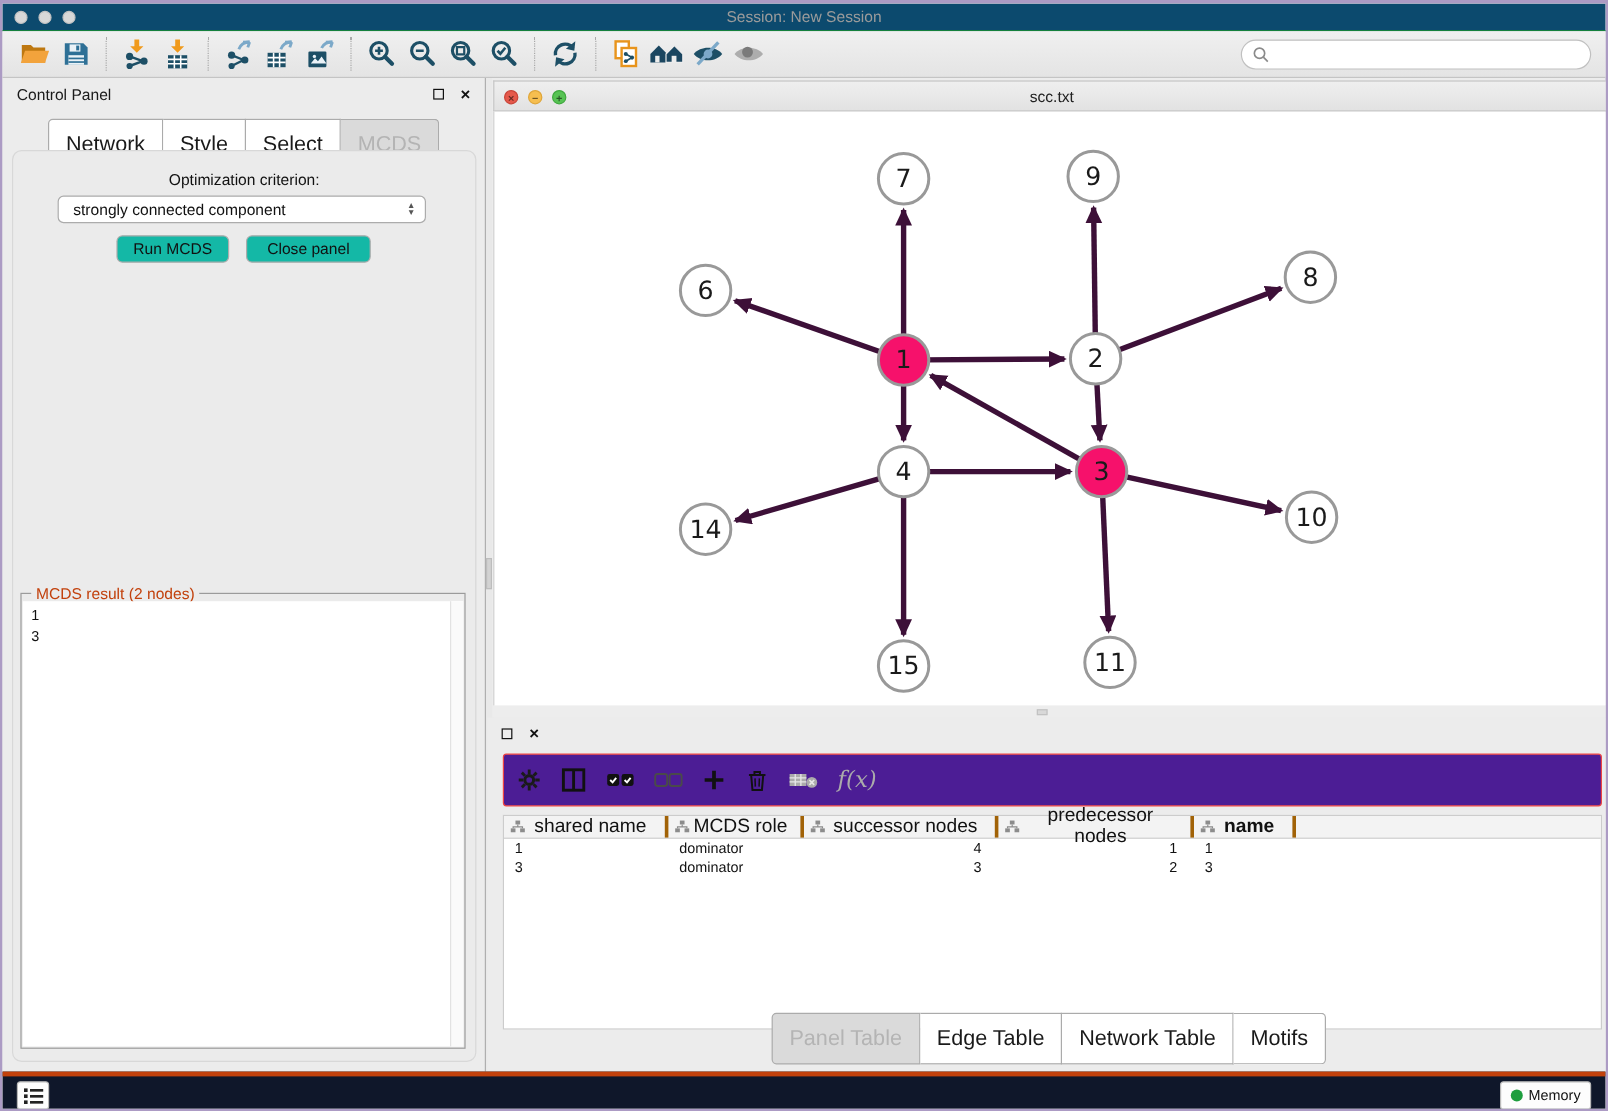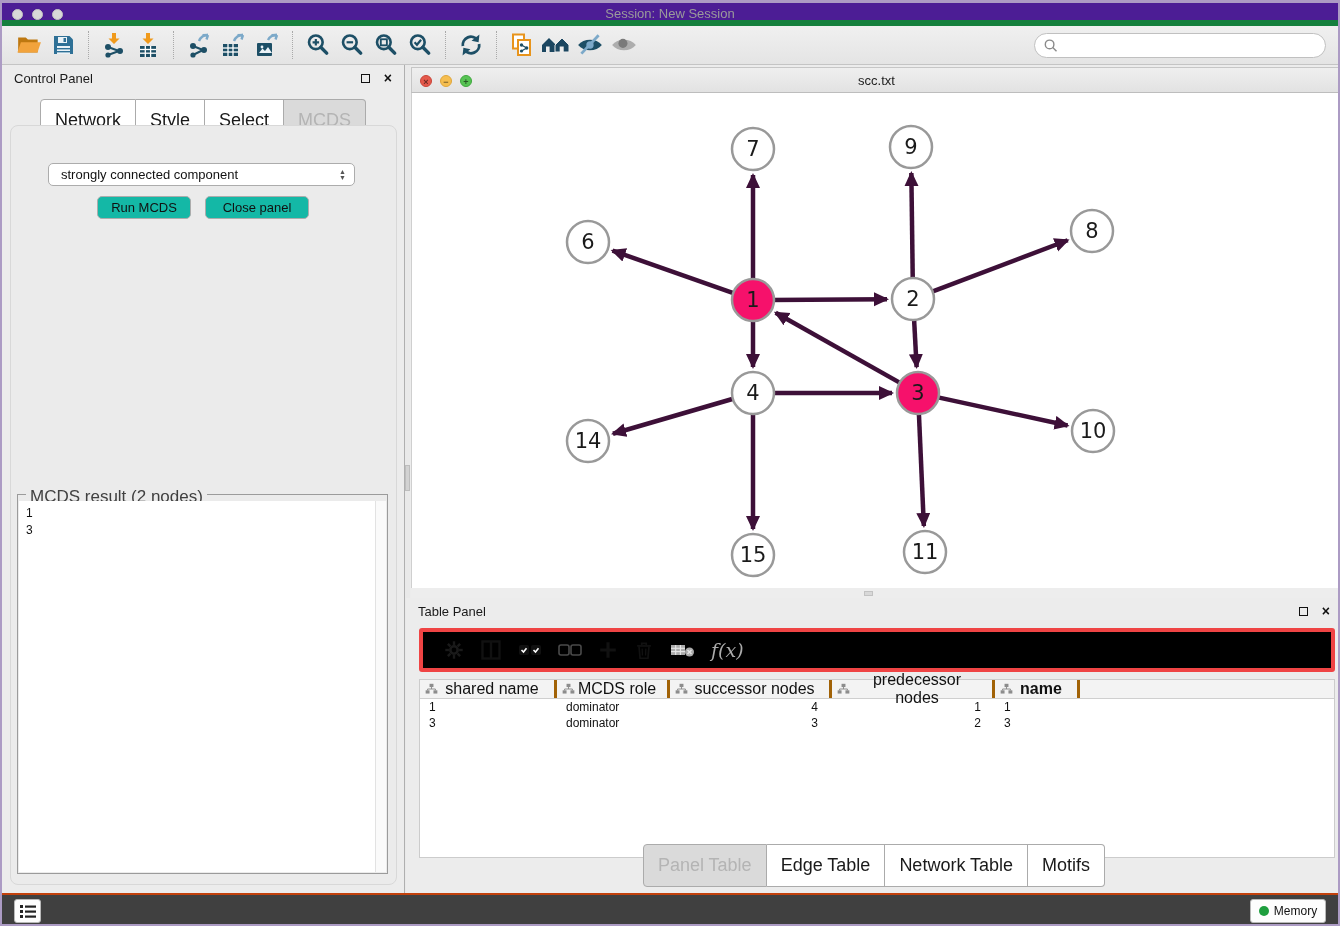--- a/index.html
+++ b/index.html
@@ -2,21 +2,21 @@
 <html><head>
 <meta charset="utf-8">
 <style>
   * { margin:0; padding:0; box-sizing:border-box; }
   html,body { width:1340px; height:926px; }
   body { font-family:"Liberation Sans", sans-serif; background:#ECECEC; position:relative;
          border:2px solid #AC9BC4; border-top:3px solid #AC9BC4; overflow:hidden; }
   .abs { position:absolute; }
 
   
-  #titlebar { left:0; top:0; width:100%; height:23px; background:#4c1d95; border-bottom:6px solid #15803d; }
+  #titlebar { left:0; top:0; width:100%; height:23px; background:#0c4a6e; border-bottom:1px solid #15803d; }
   #titlebar .traffic { position:absolute; top:6px; width:11px; height:11px; border-radius:50%;
                        background:#D8D8D8; border:1px solid #C2C2C2; }
   #win-title { width:100%; text-align:center; line-height:22px; font-size:13px; color:#9B9B9B; }
 
   
   #toolbar { left:0; top:23px; width:100%; height:39px; background:linear-gradient(#F0F0F0,#E4E4E4);
              border-bottom:1px solid #C4C4C4; display:flex; align-items:center; padding-left:10px; }
   .tbtn { width:34px; height:30px; display:flex; align-items:center; justify-content:center; }
   .tsep { width:1px; height:28px; margin:0 8px; border-left:1px dotted #A9A9A9; }
   #search-box { position:absolute; right:12px; top:7px; width:292px; height:25px; background:#fff;
@@ -39,53 +39,53 @@
   #criterion-select { position:absolute; left:37px; top:37px; width:307px; height:23px; background:#fff;
                       border:1px solid #ACACAC; border-radius:5px; font-size:13px; display:flex; align-items:center;
                       padding:0 8px 0 12px; }
   #criterion-select .val { flex:1; color:#111; }
   .stepper { display:flex; flex-direction:column; align-items:center; color:#555; font-size:7px; line-height:6px; }
   .cp-btn { position:absolute; top:70px; height:23px; background:#14b8a6; border:1px solid #ACACAC; border-radius:5px;
             font-size:13px; color:#111; display:flex; align-items:center; justify-content:center; }
   #run-btn { left:86px; width:94px; }
   #closepanel-btn { left:194px; width:104px; }
   #result-fieldset { position:absolute; left:6px; top:368px; width:371px; height:380px; border:1px solid #9B9B9B; }
-  #result-legend { position:absolute; left:8px; top:-8px; background:#EBEBEB; padding:0 4px; font-size:17px; color:#404040; }
+  #result-legend { position:absolute; left:8px; top:-8px; background:#EBEBEB; padding:0 4px; font-size:13px; color:#c2410c; }
   #result-inner { position:absolute; left:1px; top:6px; right:1px; bottom:1px; background:#fff; }
   #result-text { font-size:12px; line-height:17px; padding:4px 0 0 7px; color:#111; white-space:pre; }
   #result-scroll { position:absolute; right:0; top:0; width:11px; height:100%; background:#FAFAFA; border-left:1px solid #E2E2E2; }
 
   
   #net-window { left:404px; top:62px; width:936px; height:523px; }
   #net-titlebar { position:absolute; left:5px; top:2px; right:0; height:26px; background:linear-gradient(#EFEFEF,#E2E2E2);
                   border:1px solid #C6C6C6; border-bottom:1px solid #BDBDBD; }
   .mac-dot { position:absolute; top:7px; width:12px; height:12px; border-radius:50%; font-size:9px; font-weight:bold;
              text-align:center; line-height:12px; color:rgba(0,0,0,.55); }
   #net-title { width:100%; text-align:center; font-size:13px; color:#222; line-height:25px; }
   #net-canvas { position:absolute; left:5px; top:28px; right:0; height:495px; background:#fff; border-left:1px solid #CFCFCF; }
   #vsplit-line { left:403px; top:62px; width:5px; height:828px; background:#E9E9E9; }
   #vsplit-handle { left:403px; top:462px; width:5px; height:26px; background:#D2D2D2; border:1px solid #BDBDBD; }
   #hsplit { left:409px; top:585px; width:931px; height:10px; background:#EDEDED; }
   #hsplit-handle { left:862px; top:588px; width:9px; height:5px; background:#D8D8D8; border:1px solid #C2C2C2; }
 
   
   #table-panel { left:404px; top:595px; width:936px; height:295px; background:#ECECEC; }
-  #tp-toolbar { position:absolute; left:13px; top:30px; right:7px; height:44px; background:#000000;
-                border:4px solid #ef4444; border-radius:3px; display:flex; align-items:center; padding-left:20px; gap:14px; }
+  #tp-toolbar { position:absolute; left:13px; top:30px; right:7px; height:44px; background:#4c1d95;
+                border:1px solid #ef4444; border-radius:3px; display:flex; align-items:center; padding-left:10px; gap:14px; }
   .fx-label { font-family:"DejaVu Serif", serif; font-style:italic; font-size:19px; color:#ABABAB; }
   #tp-table { position:absolute; left:13px; top:81px; right:7px; bottom:35px; background:#fff; border:1px solid #CCC; }
   #table-header { display:flex; height:19px; background:#F3F3F3; border-bottom:1px solid #CFCFCF; }
   .th { display:flex; align-items:center; border-right:3px solid #a16207; font-size:16px; color:#111; padding-left:5px; }
   .th .lbl { flex:1; text-align:center; padding-right:8px; }
   .tr { display:flex; height:16px; }
   .td { font-size:12px; color:#111; line-height:16px; overflow:hidden; }
   #tp-tabs { position:absolute; left:0; bottom:6px; width:100%; display:flex; justify-content:center; }
 
   
-  #statusbar { left:0; top:890px; width:100%; height:31px; background:#404040; border-top:2px solid #c2410c; }
+  #statusbar { left:0; top:890px; width:100%; height:31px; background:#0f172a; border-top:4px solid #c2410c; }
   .sbtn { position:absolute; top:4px; height:24px; background:#FDFDFD; border:1px solid #B9B9B9; border-radius:3px;
           display:flex; align-items:center; justify-content:center; }
   #list-btn { left:12px; width:27px; }
   #memory-btn { right:12px; width:76px; gap:5px; font-size:12px; color:#111; }
   #memory-dot { width:10px; height:10px; border-radius:50%; background:#1E9E3E; }
   svg { display:block; }
 </style>
 </head>
 <body>
 
@@ -295,20 +295,21 @@
     <span class="float-icon"></span>
     <span class="close-icon">×</span>
   </div>
   <div id="cp-tabs">
     <span class="tab">Network</span>
     <span class="tab">Style</span>
     <span class="tab">Select</span>
     <span class="tab active">MCDS</span>
   </div>
   <div id="cp-content">
+    <div id="opt-label">Optimization criterion:</div>
     <div id="criterion-select">
       <span class="val">strongly connected component</span>
       <span class="stepper">
         <span>▲</span>
           <span>▼</span>
       </span>
     </div>
     <div class="cp-btn" id="run-btn">Run MCDS</div>
     <div class="cp-btn" id="closepanel-btn">Close panel</div>
     <div id="result-fieldset">
@@ -400,21 +401,20 @@
           <text x="513" y="466" text-anchor="middle" font-size="21" font-family="&quot;DejaVu Sans&quot;, sans-serif" fill="#1a1a1a">11</text>
         </g>
       </svg>
   </div>
 </div>
 <div id="hsplit" class="abs"></div>
 <div id="hsplit-handle" class="abs"></div>
 
 <div id="table-panel" class="abs">
   <div class="panel-head">
-    <span class="title">Table Panel</span>
     <span class="float-icon"></span>
     <span class="close-icon">×</span>
   </div>
   <div id="tp-toolbar">
     <span>
         <svg width="22" height="22" viewBox="0 0 24 24">
           <circle cx="12" cy="12" r="4" fill="none" stroke="#1A1A1A" stroke-width="2.8"></circle>
           <g stroke="#1A1A1A" stroke-width="2.6">
             <line x1="12" y1="2.5" x2="12" y2="6.5"></line>
             <line x1="12" y1="17.5" x2="12" y2="21.5"></line>

